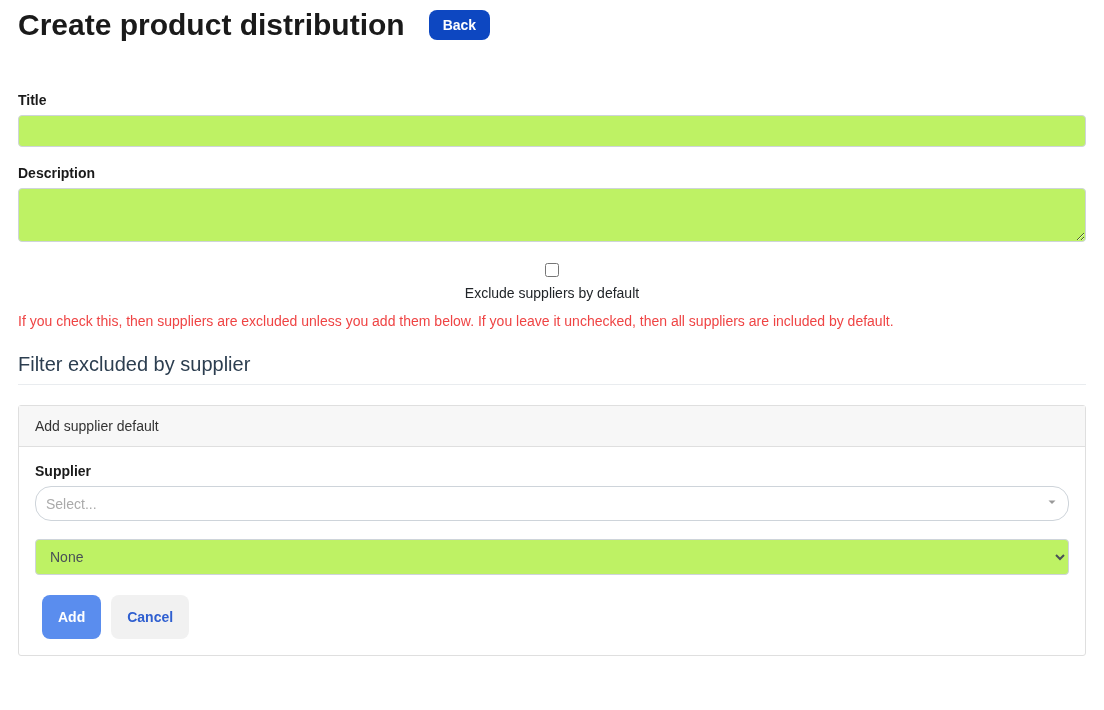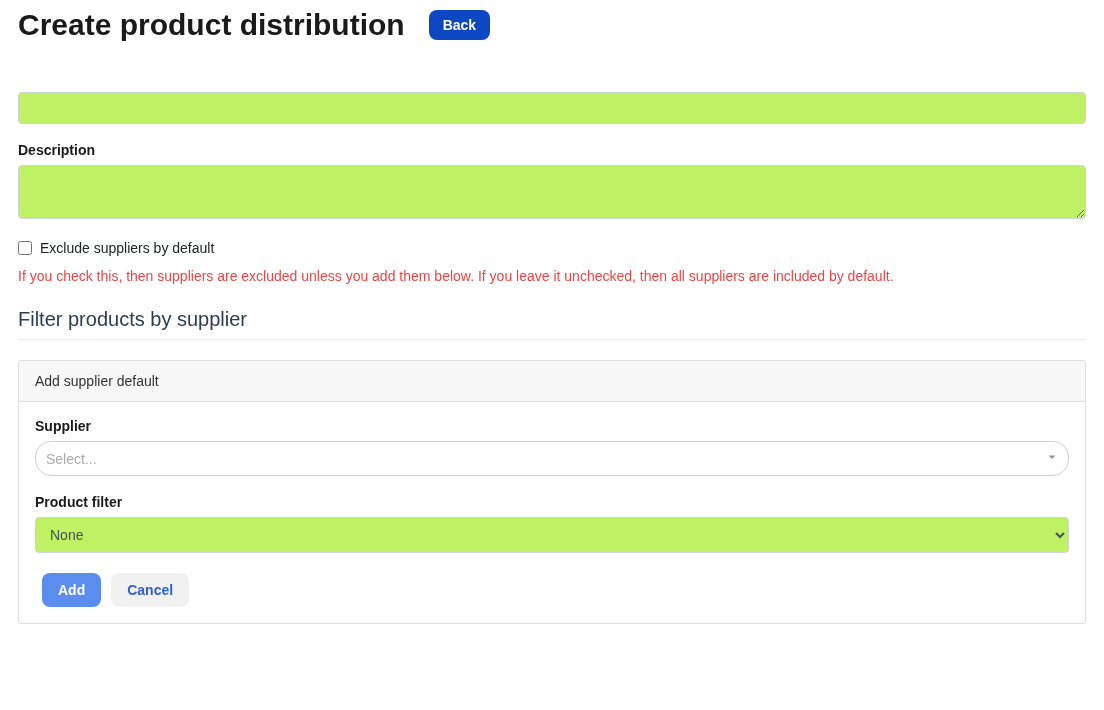--- a/index.html
+++ b/index.html
@@ -61,20 +61,21 @@
     }
     textarea.form-control {
       min-height: 54px;
       resize: both;
     }
     .checkbox-row {
       display: flex;
       align-items: center;
       gap: 8px;
       margin-top: 0;
+      flex-direction: column;
     }
     .checkbox-row input[type="checkbox"] {
       width: 14px;
       height: 14px;
       cursor: pointer;
     }
     .helper-text {
       color: #ef4444;
       font-size: 14px;
       margin-top: 12px;
@@ -144,68 +145,68 @@
     .btn-add {
       background-color: #5a8dee;
       color: #fff;
       padding: 9px 16px;
       font-weight: 700;
       margin-left: 7px;
     }
     .btn-cancel {
       background-color: #f1f1f1;
       color: #2f5fd0;
-      padding: 4px 16px;
+      padding: 14px 16px;
       font-weight: 700;
     }
   </style>
 </head>
 <body>
 
 <div class="header-row">
   <h1>Create product distribution</h1>
   <button class="btn btn-back">Back</button>
 </div>
 
 <div class="form-group">
+  <label class="form-label">Title</label>
   <input type="text" class="form-control" value="" style="">
 </div>
 
 <div class="form-group">
   <label class="form-label">Description</label>
   <textarea class="form-control" style=""></textarea>
 </div>
 
 <div class="form-group">
   <div class="checkbox-row">
     <input type="checkbox" style="">
     <span>Exclude suppliers by default</span>
   </div>
   <div class="helper-text">If you check this, then suppliers are excluded unless you add them below. If you leave it unchecked, then all suppliers are included by default.</div>
 </div>
 
-<h2 class="section-title">Filter products by supplier</h2>
+<h2 class="section-title">Filter excluded by supplier</h2>
 
 <div class="card">
   <div class="card-header">Add supplier default</div>
   <div class="card-body">
     <div class="form-group">
       <label class="form-label">Supplier</label>
       <div class="select-wrap">
         <div class="select-display">Select...</div>
         <span class="select-arrow">
           <svg viewBox="0 0 20 20">
               <path d="M5 7l5 5 5-5z"></path>
             </svg>
         </span>
       </div>
     </div>
 
     <div class="form-group">
-      <label class="form-label">Product filter</label>
       <select class="form-control">
         <option>None</option>
       </select>
     </div>
 
     <div class="button-row">
       <button class="btn btn-add">Add</button>
       <button class="btn btn-cancel">Cancel</button>
     </div>
   </div>

